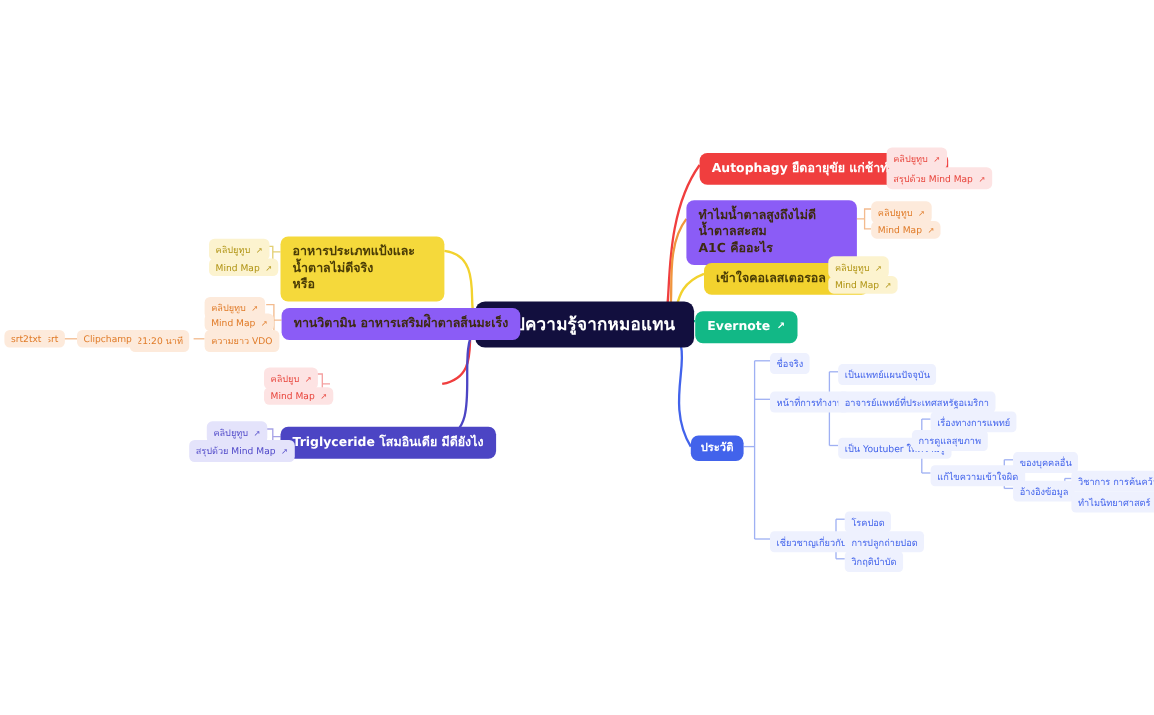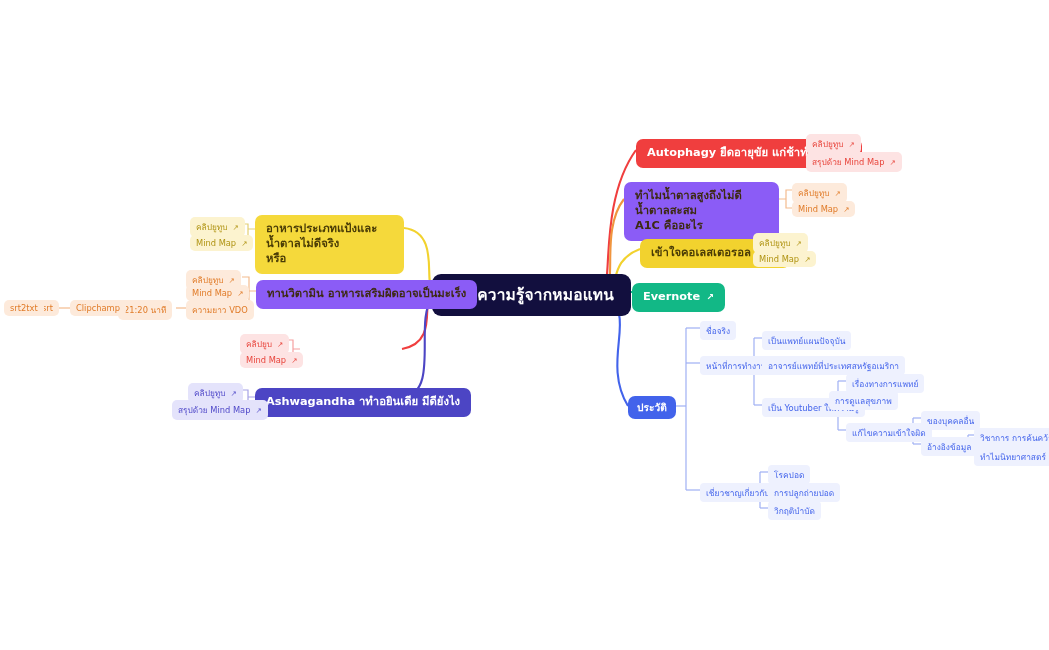--- a/index.html
+++ b/index.html
@@ -202,21 +202,21 @@
   <div class="chip yellow" style="left:190px; top:217px;">
     <span>คลิปยูทูบ</span>
     <span class="ext">↗</span>
   </div>
   <div class="chip yellow" style="left:190px; top:235px;">
     <span>Mind Map</span>
     <span class="ext">↗</span>
   </div>
 
   <div class="node topic orange" style="left:256px; top:280px;">
-    <span class="txt">ทานวิตามิน อาหารเสริมผิดอาจเป็นมะเร็ง</span>
+    <span class="txt">ทานวิตามิน อาหารเสริมผิำตาลส็นมะเร็ง</span>
   </div>
   <div class="chip orange" style="left:186px; top:270px;">
     <span>คลิปยูทูบ</span>
     <span class="ext">↗</span>
   </div>
   <div class="chip orange" style="left:186px; top:285px;">
     <span>Mind Map</span>
     <span class="ext">↗</span>
   </div>
   <div class="chip orange" style="left:186px; top:300px;">
@@ -239,21 +239,21 @@
   <div class="chip red" style="left:240px; top:334px;">
     <span>คลิปยูบ</span>
     <span class="ext">↗</span>
   </div>
   <div class="chip red" style="left:240px; top:352px;">
     <span>Mind Map</span>
     <span class="ext">↗</span>
   </div>
 
   <div class="node topic indigo" style="left:255px; top:388px;">
-    <span class="txt">Ashwagandha าทำอยินเดีย มีดียังไง</span>
+    <span class="txt">Triglyceride โสมอินเดีย มีดียังไง</span>
   </div>
   <div class="chip indigo" style="left:188px; top:383px;">
     <span>คลิปยูทูบ</span>
     <span class="ext">↗</span>
   </div>
   <div class="chip indigo" style="left:172px; top:400px;">
     <span>สรุปด้วย Mind Map</span>
     <span class="ext">↗</span>
   </div>
 

